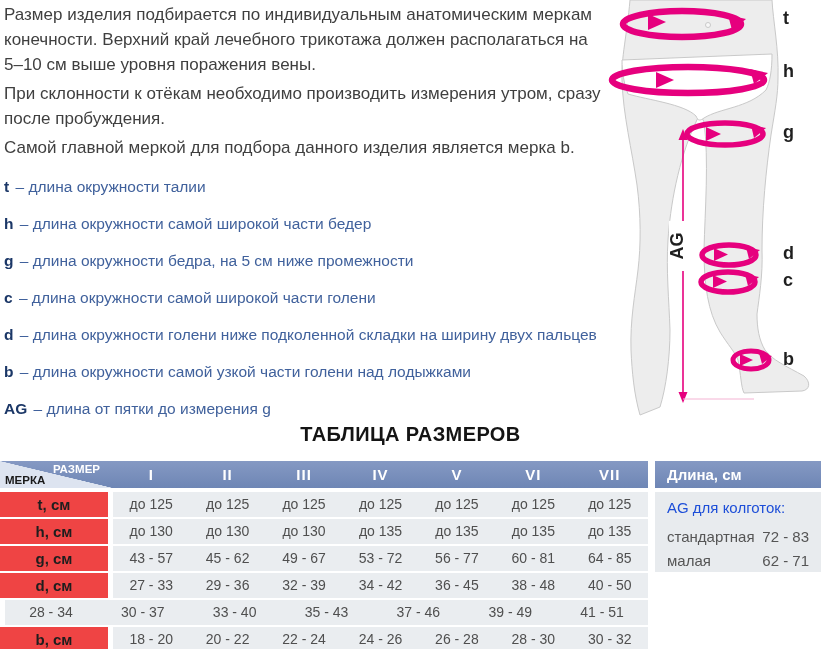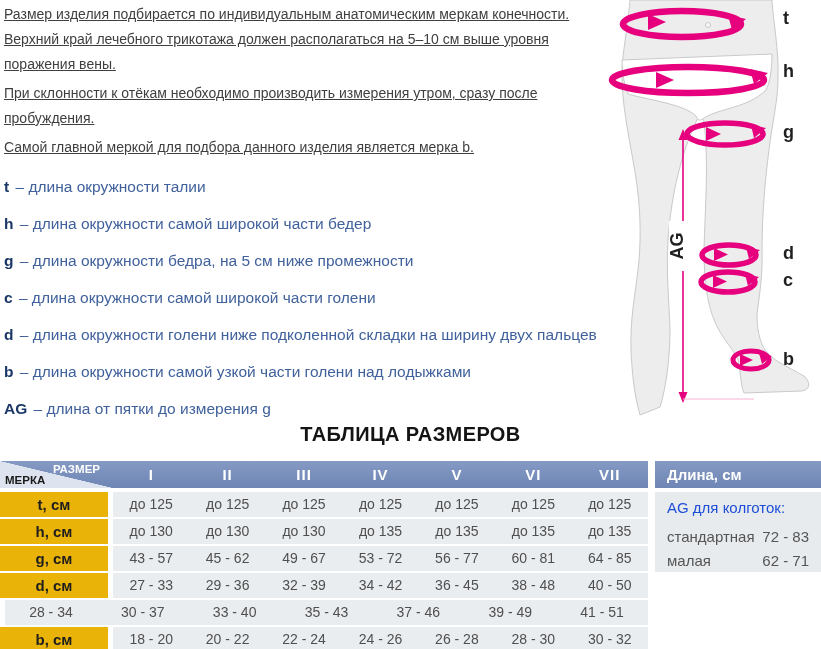--- a/index.html
+++ b/index.html
@@ -2,21 +2,21 @@
 <html><head>
 <meta charset="utf-8">
 <style>
   html,body{margin:0;padding:0;background:#fff;}
   .stage{
     position:relative;width:821px;height:649px;overflow:hidden;background:#fff;
     font-family:"Liberation Sans","DejaVu Sans",sans-serif;
   }
   
   .intro{position:absolute;left:4px;top:2px;width:604px;}
-  .intro p{margin:0 0 4px 0;font-size:14px;line-height:25px;color:#3f3f3f;text-decoration:underline;}
+  .intro p{margin:0 0 4px 0;font-size:17px;line-height:25px;color:#3f3f3f;}
   .highlight{margin:0 0 6px 0;font-size:16.5px;line-height:25px;color:#e8478b;}
   .measures{margin-top:8px;}
   .measure{font-size:15.5px;line-height:37px;color:#40619c;white-space:nowrap;}
   .measure b{color:#1b3767;font-weight:bold;margin-right:2px;}
   
   .figure{position:absolute;left:608px;top:0;width:213px;height:432px;}
   .figure svg{position:absolute;left:0;top:0;}
   .side-label{position:absolute;left:175px;width:36px;text-align:left;
     font-size:18px;font-weight:bold;color:#1f1f1f;line-height:20px;}
   .lbl-t{top:8px;}.lbl-h{top:61px;}.lbl-g{top:122px;}
@@ -29,21 +29,21 @@
   .tbl-header{display:flex;height:27px;background:linear-gradient(#8599c3,#6e86b5);}
   .corner{position:relative;width:113px;height:27px;flex:0 0 113px;
     background:linear-gradient(to top right,#dde4f0 49.5%,rgba(0,0,0,0) 50.3%);}
   .corner-top{position:absolute;top:2px;right:13px;font-size:11.5px;font-weight:bold;color:#fff;}
   .corner-bottom{position:absolute;bottom:2px;left:5px;font-size:11.5px;font-weight:bold;color:#1a1a1a;}
   .hcols{flex:1;display:flex;}
   .hcell{flex:1;text-align:center;line-height:27px;font-size:15px;font-weight:bold;
     color:#fff;letter-spacing:1px;}
   .tbl-body{margin-top:4px;}
   .trow{display:flex;height:25px;margin-bottom:2px;}
-  .lcell{flex:0 0 108px;background:#eab308;text-align:center;line-height:25px;
+  .lcell{flex:0 0 108px;background:#ef4444;text-align:center;line-height:25px;
     font-size:15px;font-weight:bold;color:#1e1e1e;}
   .rowgap{flex:0 0 5px;background:#fff;}
   .dcells{flex:1;display:flex;background:#eaedf0;}
   .dcell{flex:1;text-align:center;line-height:25px;font-size:14px;color:#4f4f4f;}
   
   .panel{position:absolute;left:655px;top:461px;width:166px;}
   .panel-header{height:27px;background:linear-gradient(#8599c3,#6e86b5);color:#fff;
     font-size:15px;font-weight:bold;line-height:27px;padding-left:12px;box-sizing:border-box;}
   .panel-body{margin-top:4px;height:80px;background:#e8ebee;box-sizing:border-box;
     padding:7px 12px 0 12px;}

